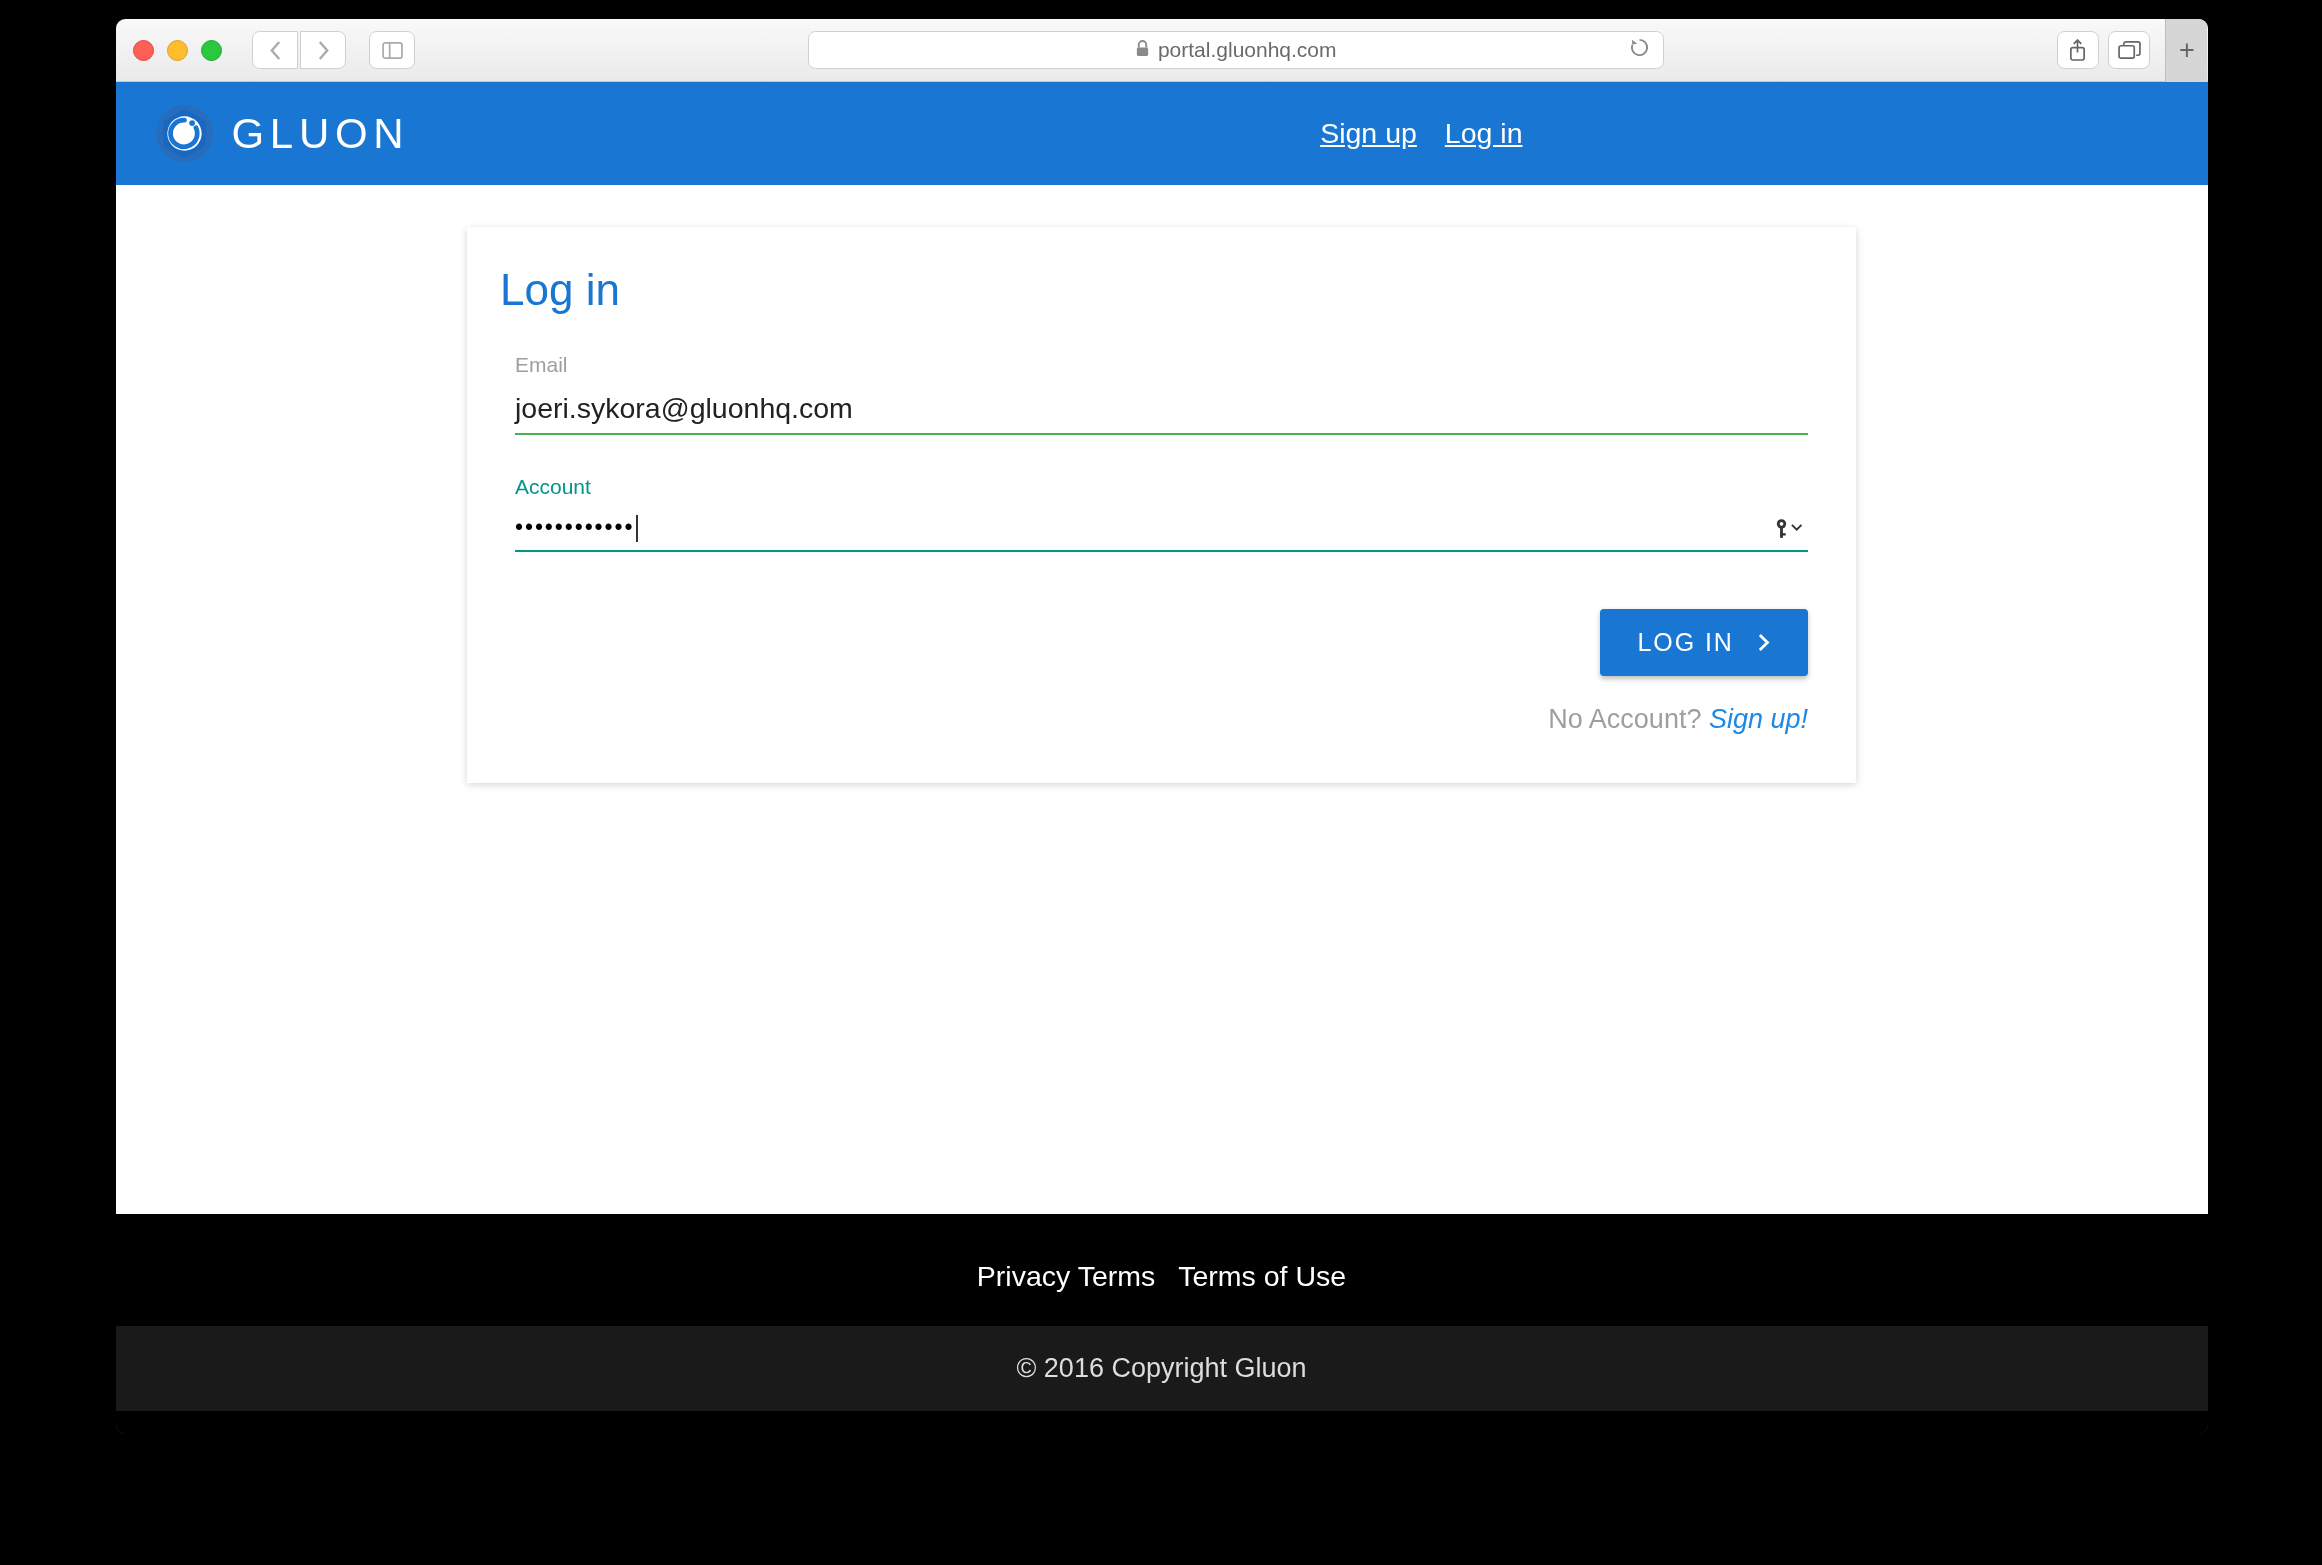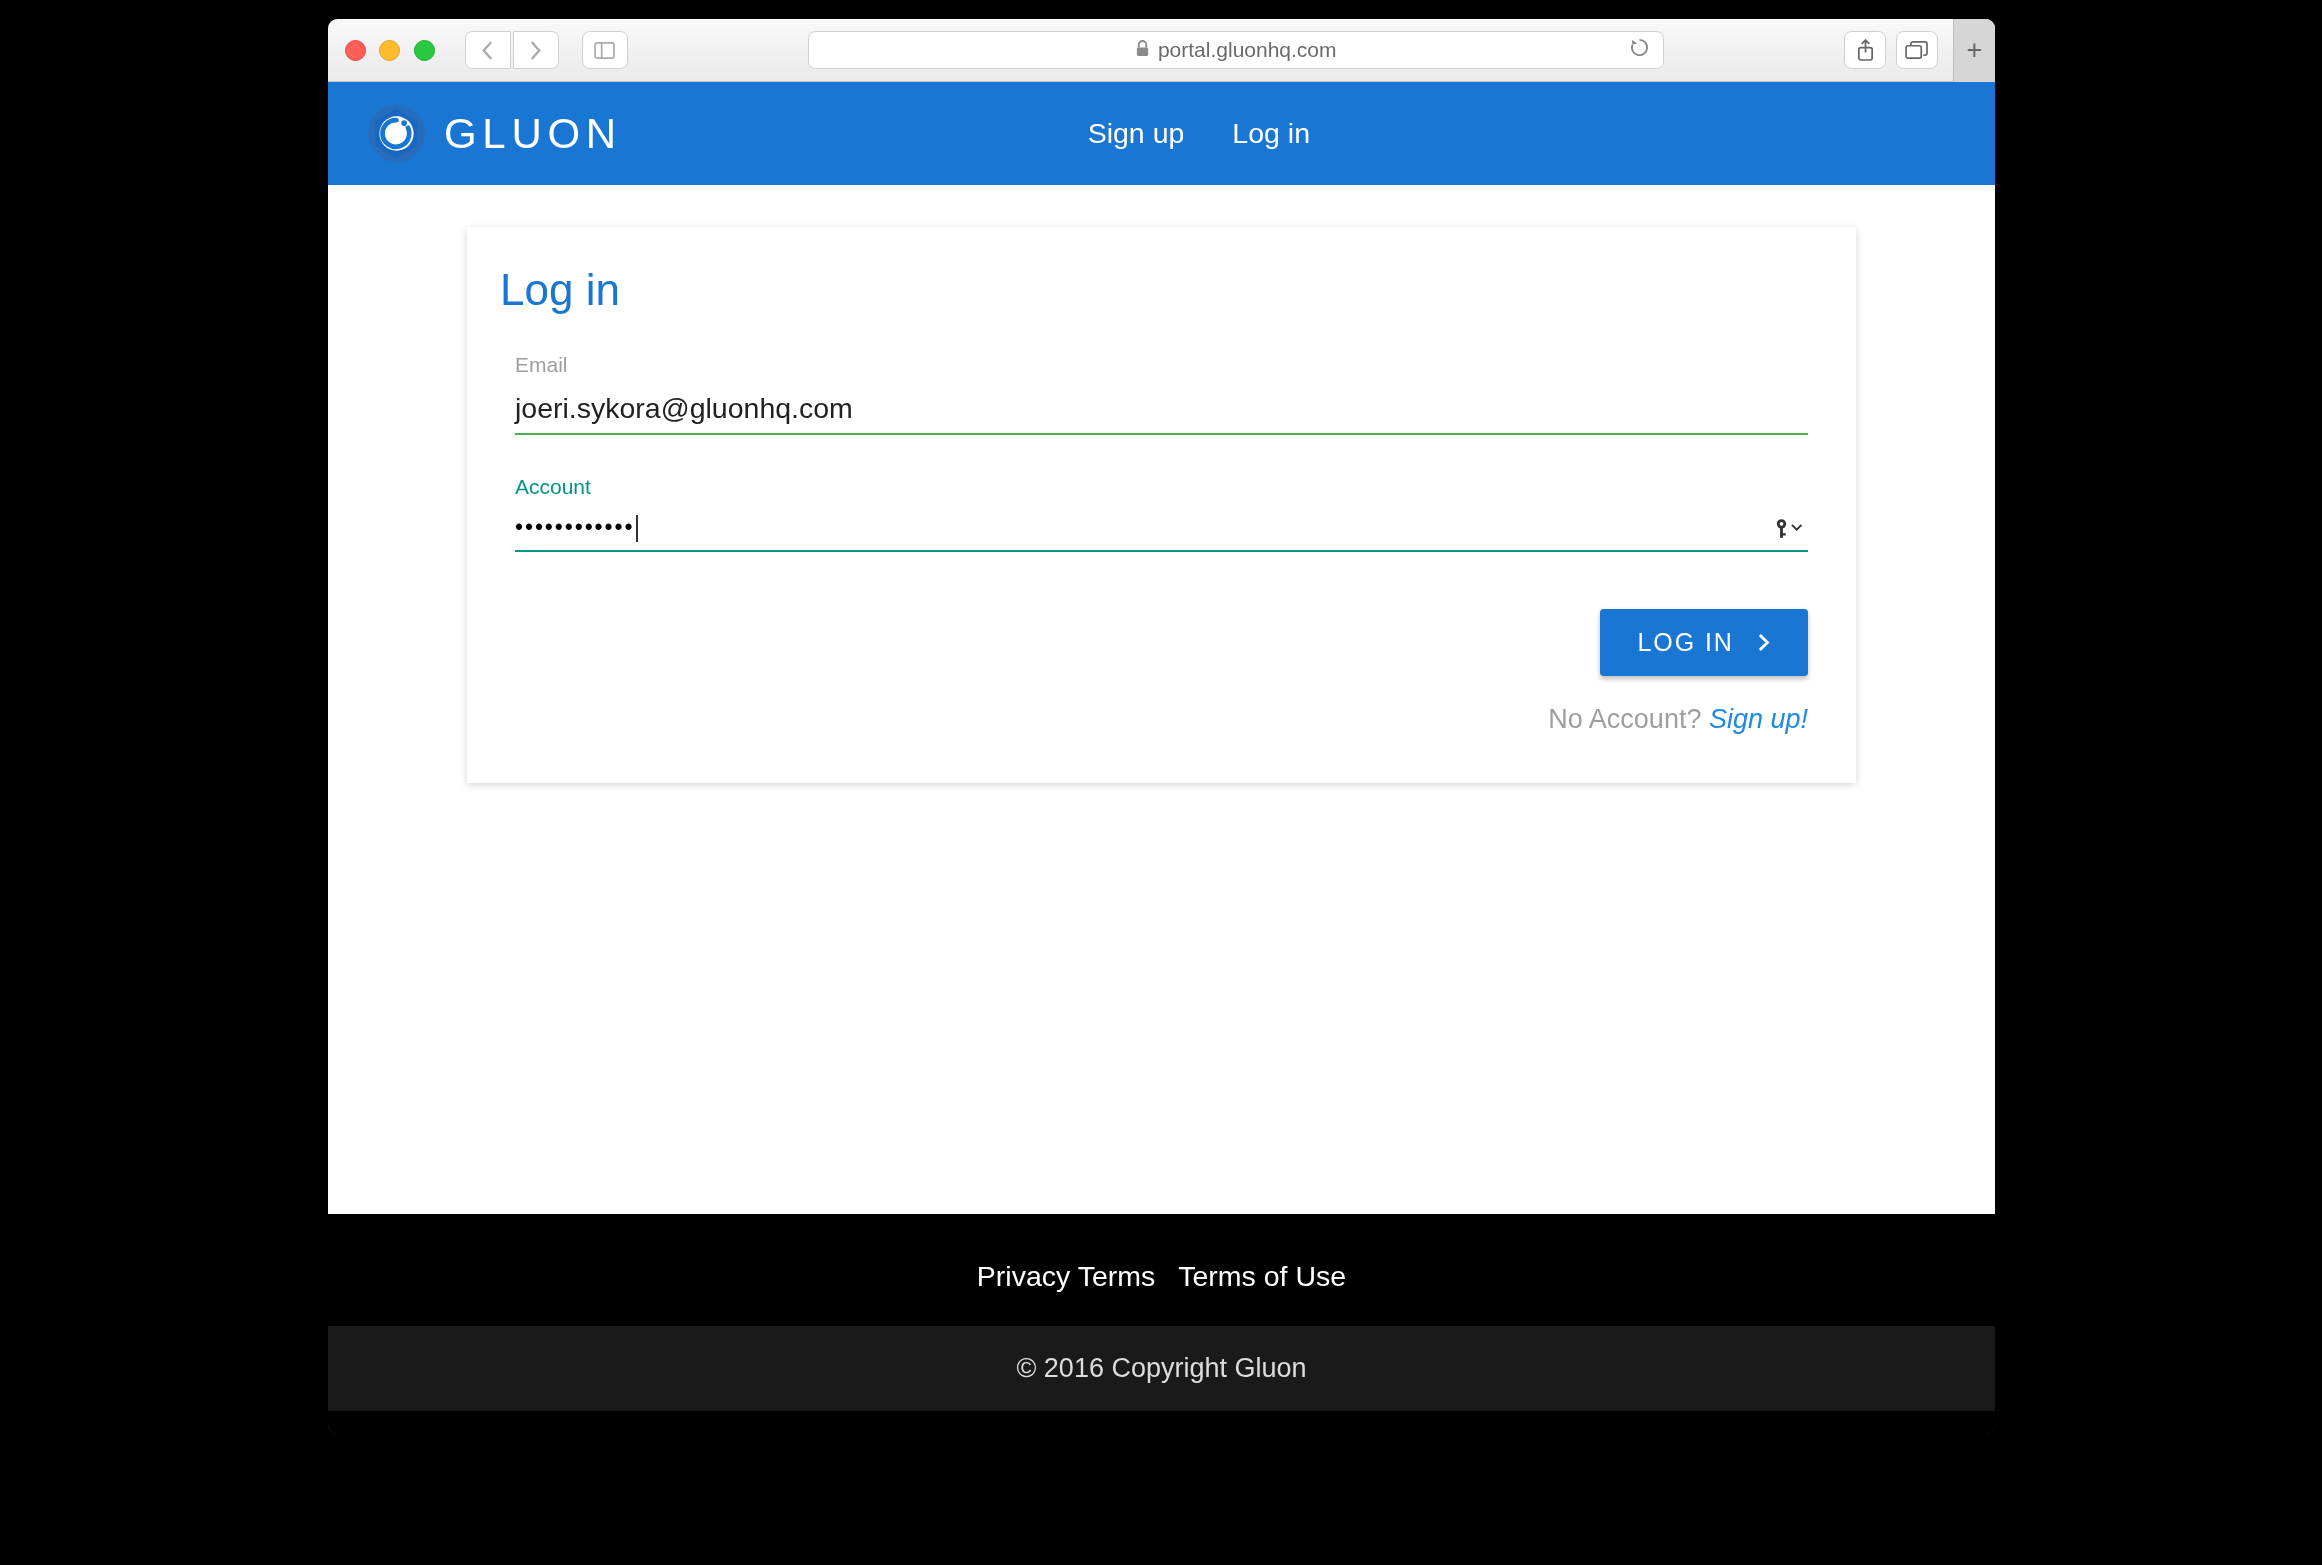--- a/index.html
+++ b/index.html
@@ -11,21 +11,21 @@
       background: #000;
       font-family: -apple-system, BlinkMacSystemFont, "Helvetica Neue", Arial, sans-serif;
       width: 2323px;
       height: 1566px;
       display: flex;
       align-items: flex-start;
       justify-content: center;
       padding-top: 19px;
     }
     .browser-window {
-      width: 1667px;
+      width: 2092px;
       background: #701a75;
       border-radius: 9.5px;
       overflow: hidden;
       box-shadow: 0 9.5px 38px rgba(0,0,0,0.5);
     }
     .browser-chrome {
       background: linear-gradient(#f9f9f9, #eaeaea);
       border-bottom: 1px solid #c7c7c7;
       padding: 11.4px 17px;
       display: flex;
@@ -144,21 +144,22 @@
     }
     .logo-text {
       font-size: 42px;
       font-weight: 300;
       letter-spacing: 5.7px;
     }
     .header-nav {
       margin-left: auto;
       margin-right: 647px;
       display: flex;
-      gap: 48px;
+      gap: 28px;
+      text-decoration: underline;
     }
     .header-link {
       color: #fff;
       font-size: 28.5px;
       font-weight: 400;
     }
     .login-card {
       width: 1389px;
       margin: 42px auto 0;
       background: #fff;

